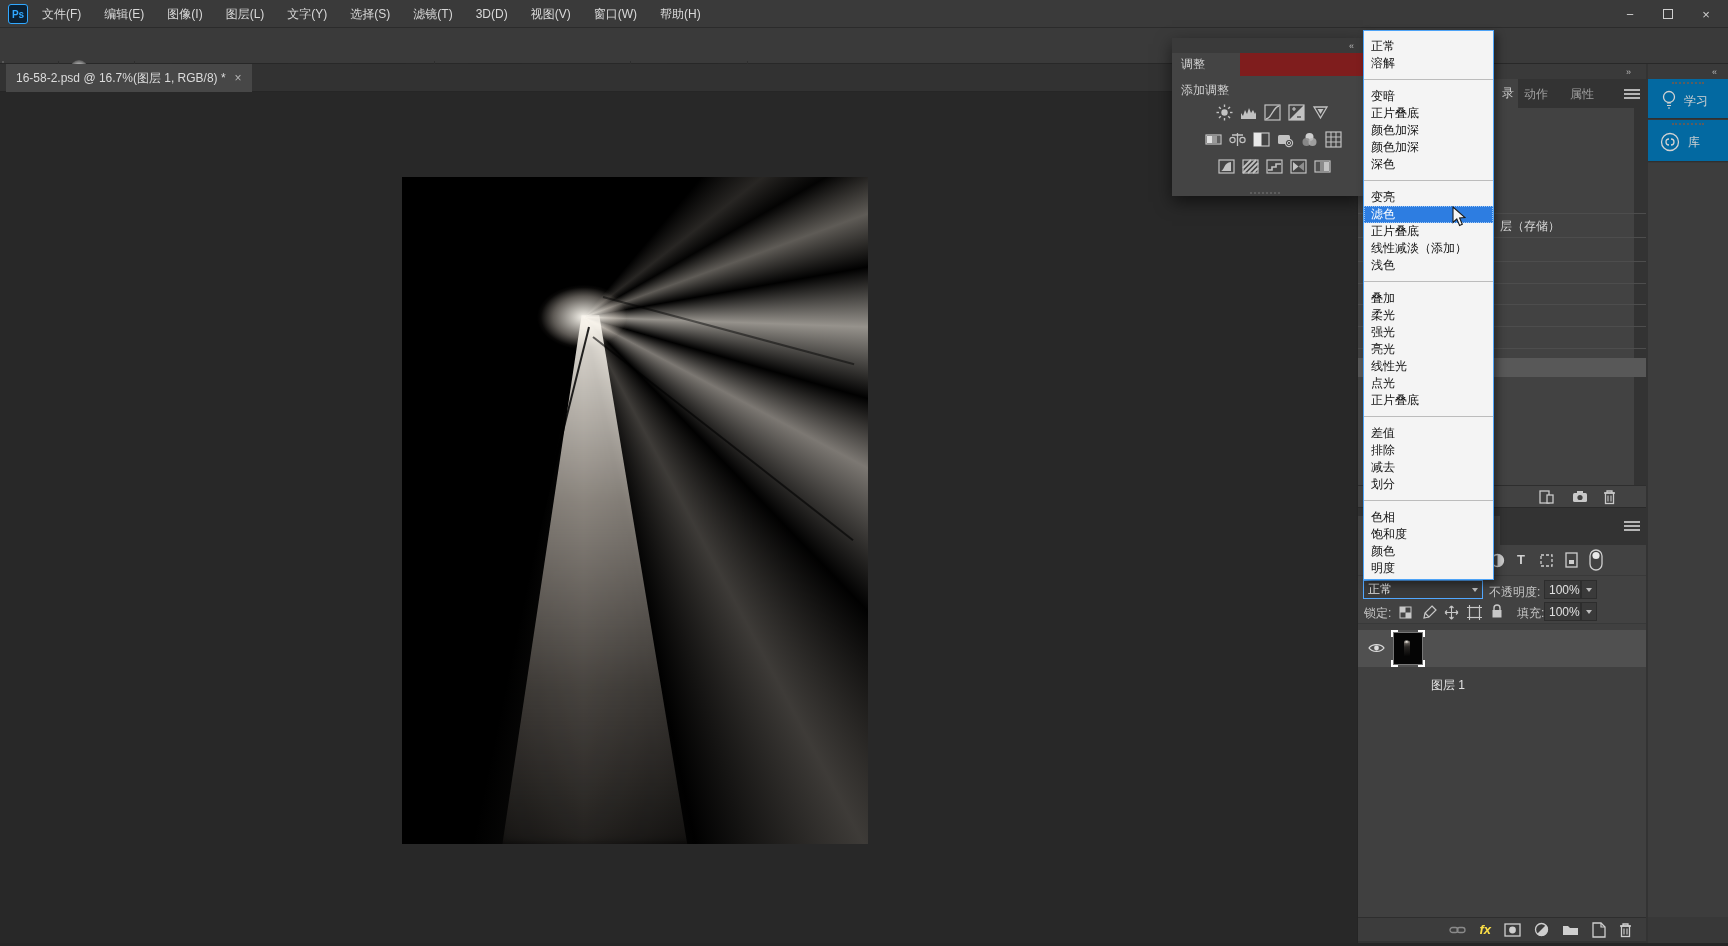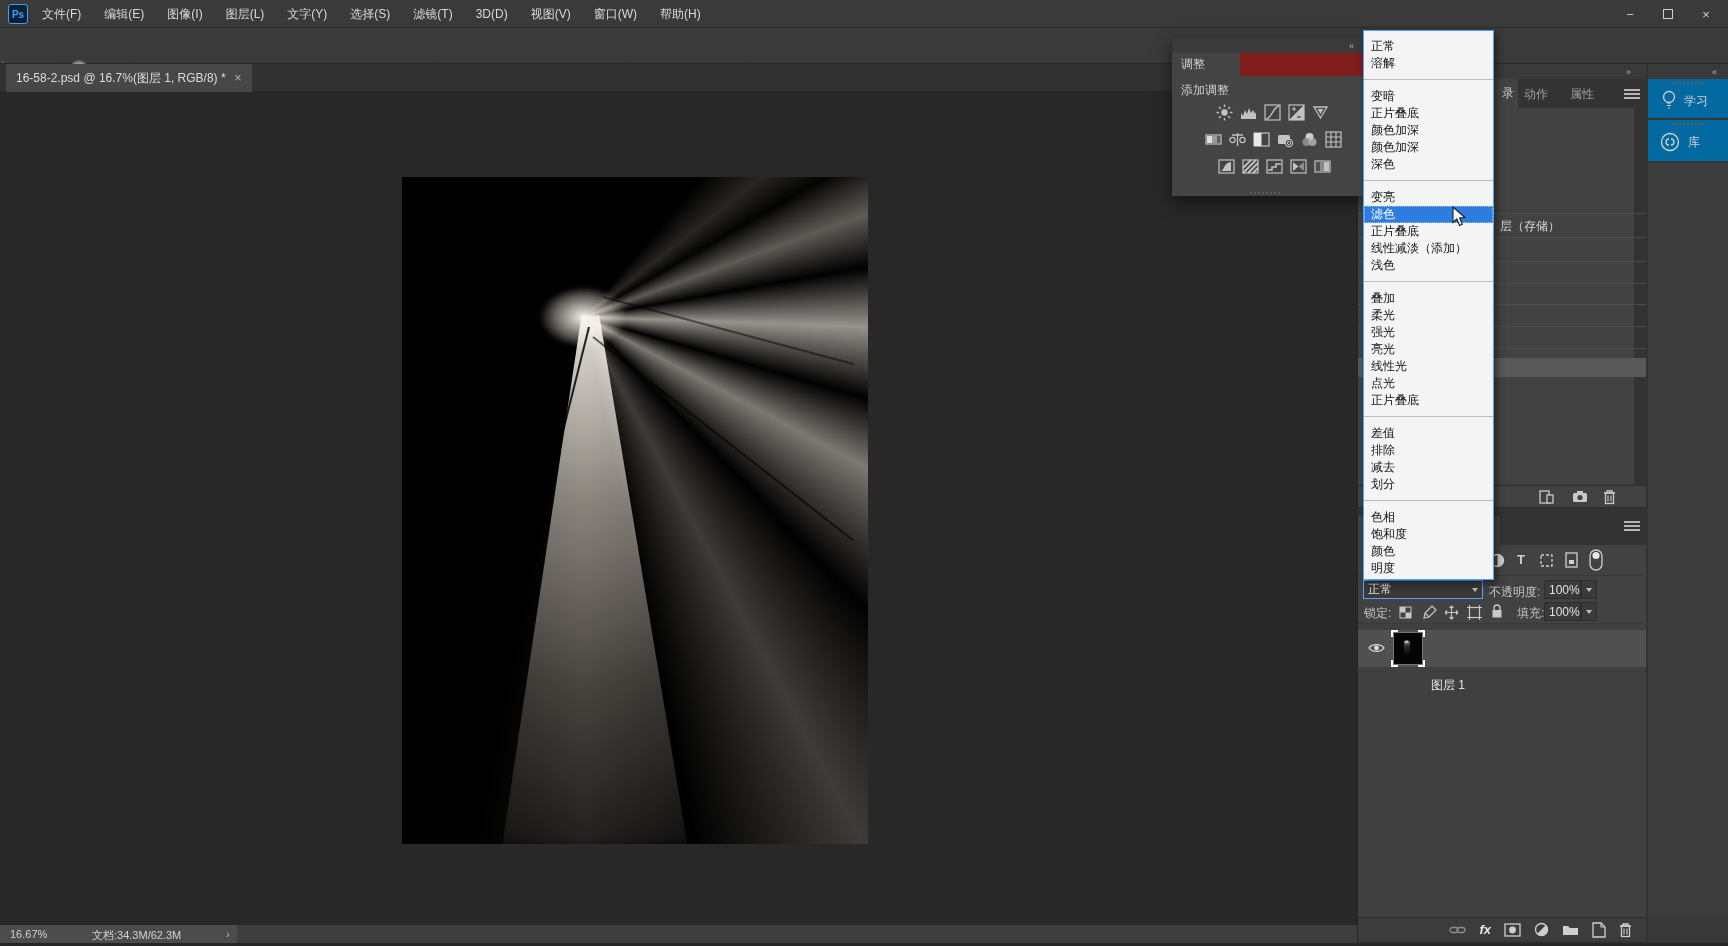--- a/index.html
+++ b/index.html
@@ -232,26 +232,20 @@
   <div class="abs canvas">
     <div class="photo">
       <div class="glow"></div>
       <div class="beam"></div>
       <div class="ray-dark" style="left:186px;top:150px;height:500px;transform:rotate(14deg);"></div>
       <div class="ray-dark" style="left:190px;top:160px;height:330px;transform:rotate(-52deg);opacity:.7;"></div>
       <div class="ray-dark" style="left:200px;top:120px;height:260px;transform:rotate(-75deg);opacity:.55;"></div>
     </div>
   </div>
 
-  <div class="abs statusbar">
-    <div class="status-zoomseg"></div>
-    <span style="left:10px;">16.67%</span>
-    <span style="left:92px;">文档:34.3M/62.3M</span>
-    <span style="left:226px;color:#bdbdbd;">›</span>
-  </div>
   <div class="abs bottom-strip"></div>
 
   <div class="abs dock">
     <div class="dock-divider"></div>
 
     <div class="maincol">
 
       <div class="dock-head" style="top:0;">
         <span style="position:absolute;right:14px;top:3px;">»</span>
       </div>
@@ -372,21 +366,21 @@
             <i style="right:0;bottom:0;border-left:none;border-top:none;"></i>
           </div>
           <span class="lname">图层 1</span>
         </div>
       </div>
       <div class="lfoot">
         <svg width="17" height="10" viewBox="0 0 17 10">
           <rect x="1" y="2.5" width="8" height="5" rx="2.5" fill="none" stroke="#8a8a8a" stroke-width="1.3"></rect>
           <rect x="8" y="2.5" width="8" height="5" rx="2.5" fill="none" stroke="#8a8a8a" stroke-width="1.3"></rect>
         </svg>
-        <span style="font-style:italic;font-weight:bold;color:#e5e5e5;font-size:13px;">fx</span>
+        <span style="font-style:italic;font-weight:bold;color:#fde047;font-size:13px;">fx</span>
         <svg width="17" height="14" viewBox="0 0 17 14">
           <rect x="1" y="1" width="15" height="12" fill="none" stroke="#cfcfcf" stroke-width="1.3"></rect>
           <circle cx="8.5" cy="7" r="3.4" fill="#cfcfcf"></circle>
         </svg>
         <svg width="15" height="15" viewBox="0 0 15 15">
           <circle cx="7.5" cy="7.5" r="6" fill="none" stroke="#cfcfcf" stroke-width="1.3"></circle>
           <path d="M3 12 A6 6 0 0 0 12 3 Z" fill="#cfcfcf"></path>
         </svg>
         <svg width="17" height="13" viewBox="0 0 17 13">
           <path d="M1 3 H6 L8 5 H16 V12 H1 Z" fill="#cfcfcf"></path>

